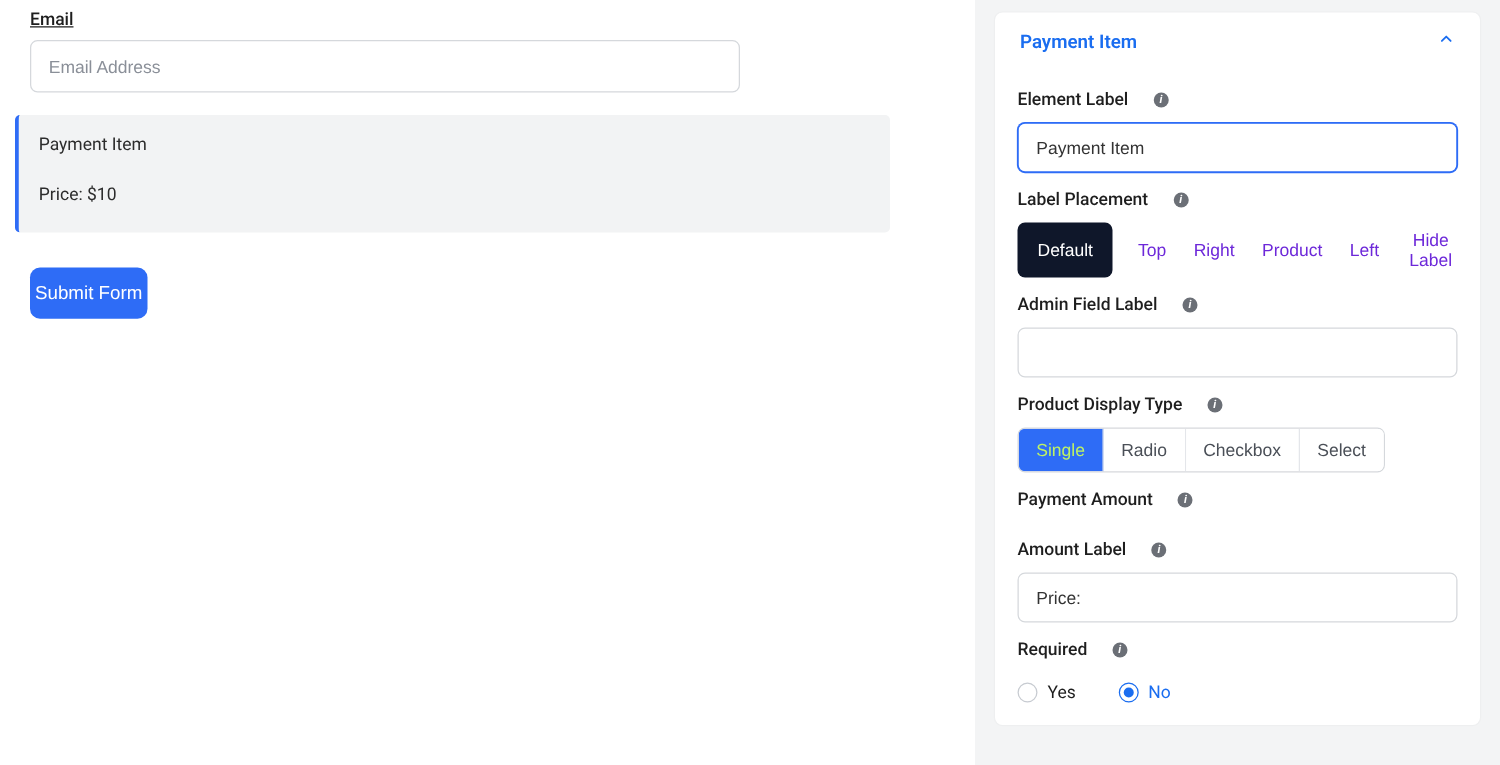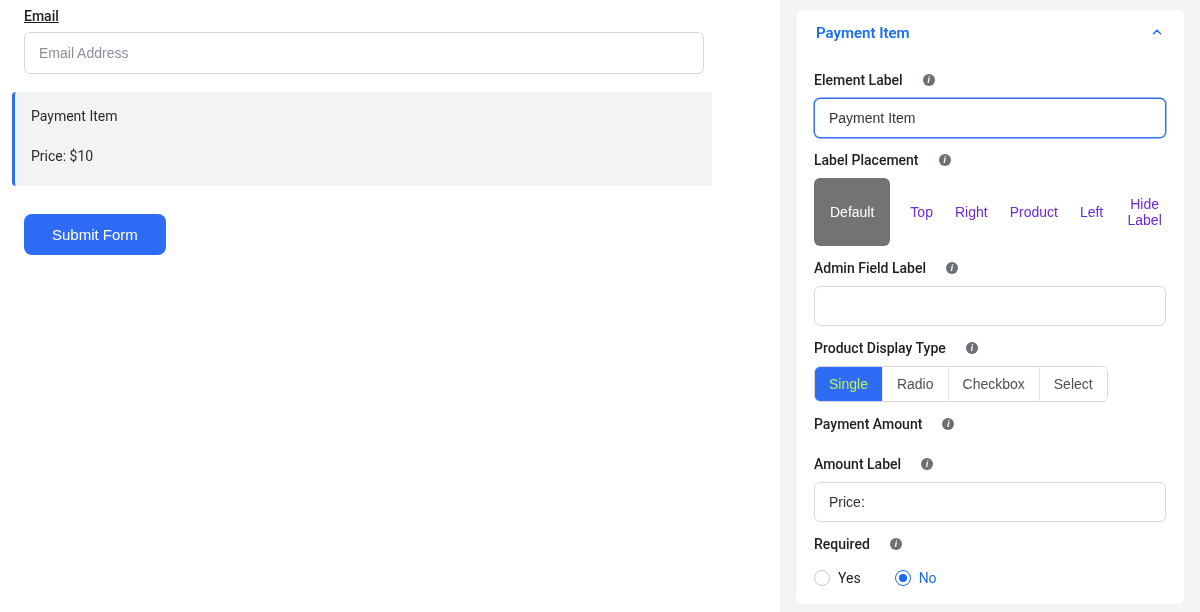--- a/index.html
+++ b/index.html
@@ -28,21 +28,21 @@
   
   .field-block { margin-bottom: 12px; text-decoration: underline; }
   .field-label {
     font-size: 14px;
     font-weight: 500;
     color: #1e1e1e;
     margin-bottom: 8px;
     display: block;
   }
   .text-input {
-    width: 680px;
+    width: 568px;
     max-width: 100%;
     height: 42px;
     border: 1px solid #d5d8dc;
     border-radius: 6px;
     padding: 0 14px;
     font-size: 14px;
     color: #c2410c;
   }
   .text-input::placeholder { color: #8a8f98; }
 
@@ -65,21 +65,21 @@
     font-size: 14px;
     color: #2c2c2c;
   }
 
   .submit-btn {
     margin-top: 28px;
     background: #2e6cf6;
     color: #fff;
     border: none;
     border-radius: 8px;
-    padding: 12px 28px;
+    padding: 12px 4px;
     font-size: 15px;
     font-weight: 500;
     cursor: pointer;
   }
 
   
   .settings-card {
     background: #fff;
     border-radius: 6px;
     box-shadow: 0 0 0 1px rgba(0,0,0,0.02);
@@ -162,25 +162,25 @@
   .seg-group.loose .seg-btn {
     padding: 9px 14px;
   }
 
   .placement-row {
     display: flex;
     align-items: center;
     gap: 18px;
   }
   .placement-default {
-    background: #737373;
+    background: #0f172a;
     color: #fff;
     border: none;
     border-radius: 6px;
-    padding: 26px 16px;
+    padding: 14px 16px;
     font-size: 14px;
     cursor: pointer;
   }
   .placement-opt {
     background: transparent;
     border: none;
     color: #6d28d9;
     font-size: 14px;
     cursor: pointer;
     padding: 6px 2px;

